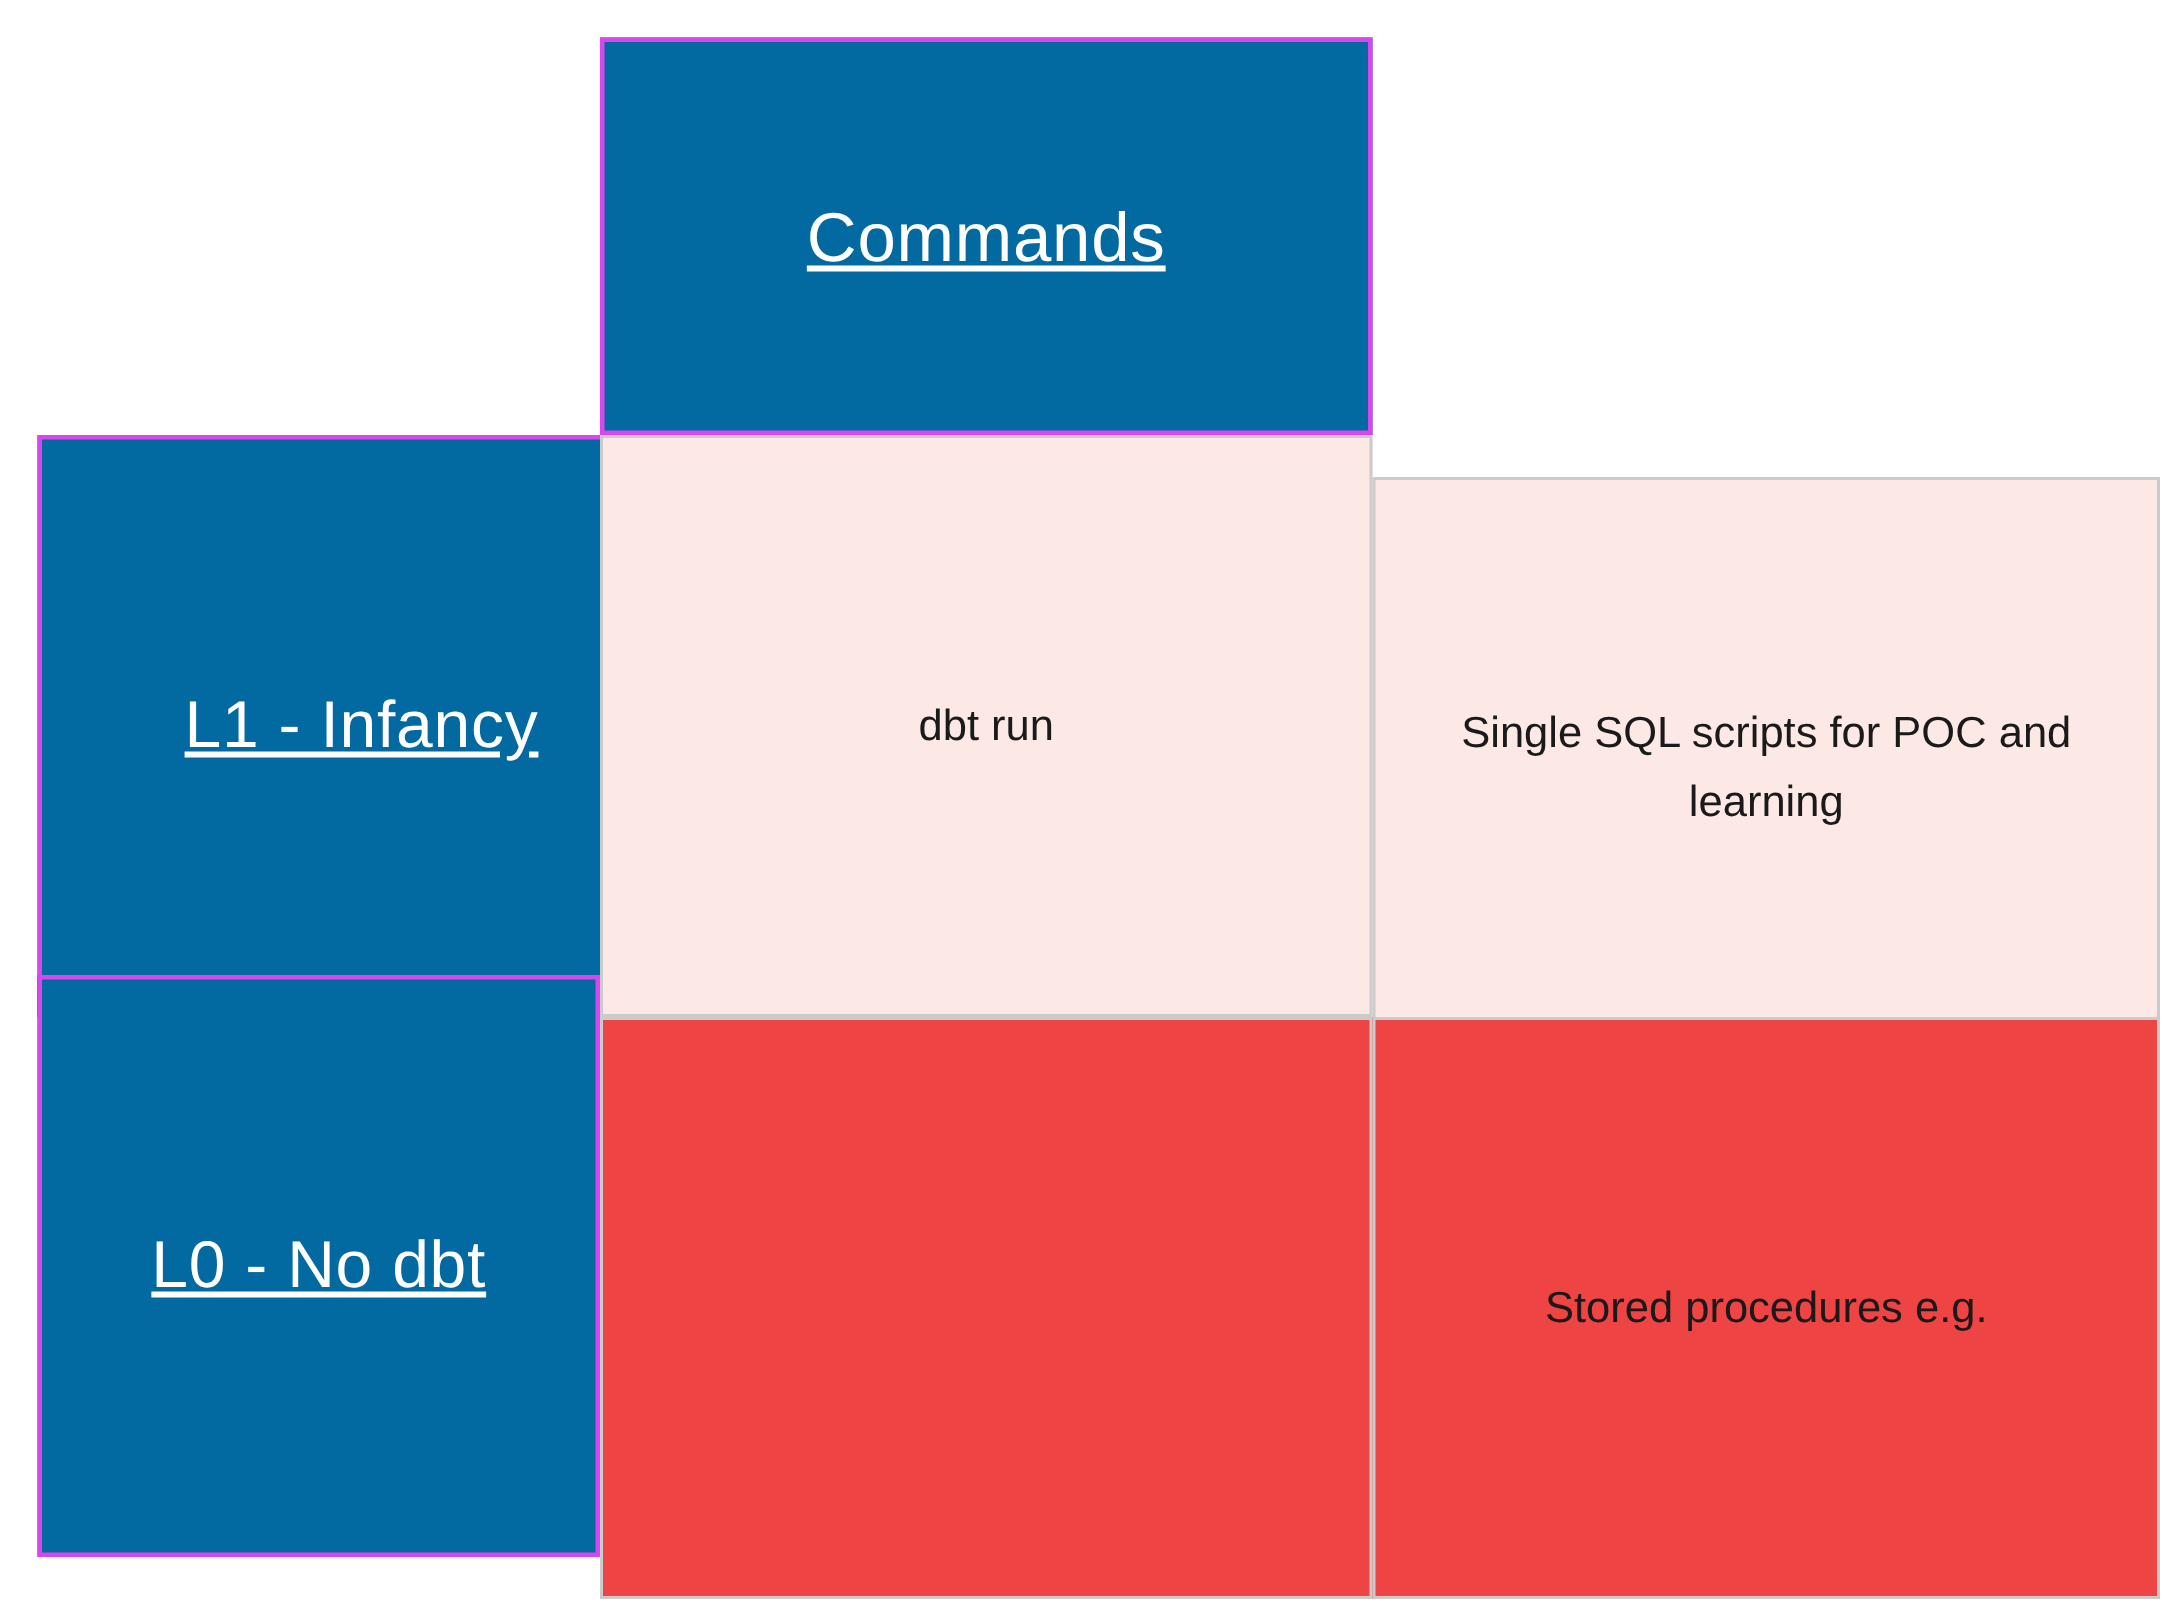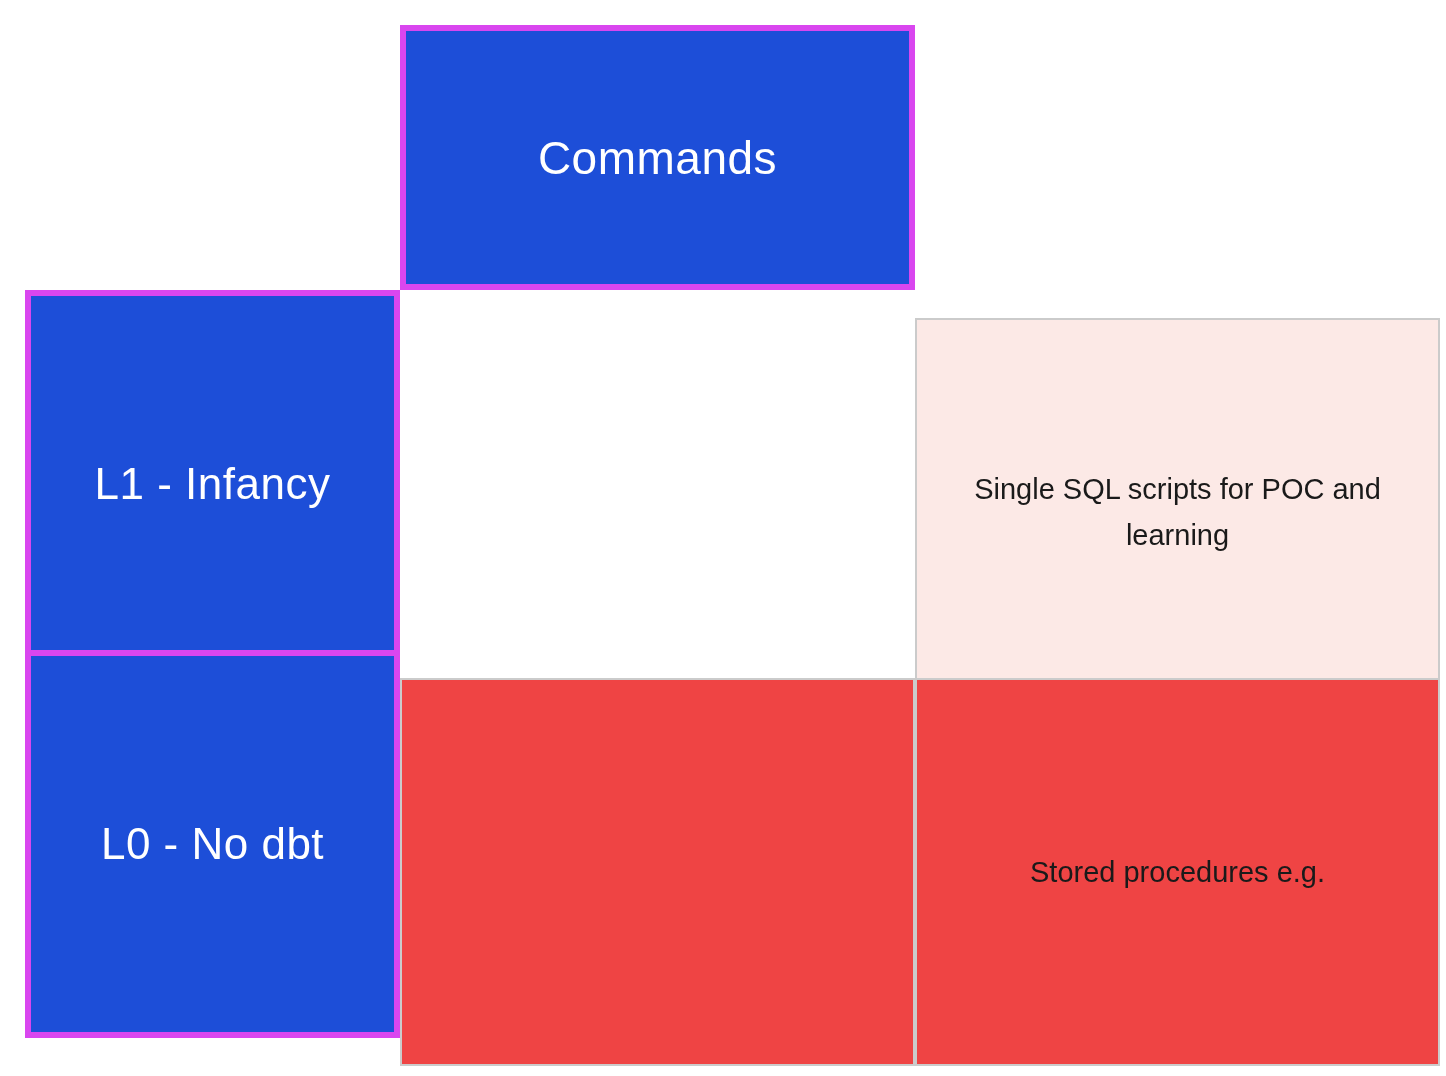--- a/index.html
+++ b/index.html
@@ -17,59 +17,63 @@
   }
   .cell {
     position: absolute;
     box-sizing: border-box;
     display: flex;
     align-items: center;
     justify-content: center;
     text-align: center;
   }
   .teal {
-    background: #1d4ed8;
-    border: 6px solid #d946ef;
+    background: #0369a1;
+    border: 3px solid #d946ef;
     color: #ffffff;
+    text-decoration: underline;
   }
   .light {
     border: 2px solid #cbcbcb;
     color: #1a1a1a;
   }
   .pink { background: #fce9e6; }
   .white { background: #ef4444; }
 
   .col-header-text { font-size: 46px; font-weight: 400; letter-spacing: 0.5px; }
   .row-header-text { font-size: 44px; font-weight: 400; letter-spacing: 0.5px; }
   .body-text { font-size: 29px; line-height: 1.6; padding: 0 40px; }
 
   
   .hdr-commands  { left: 400px; top: 25px;  width: 515px; height: 265px; }
   .hdr-models    { left: 915px; top: 25px;  width: 525px; height: 265px; }
-  .rh-l1         { left: 25px;  top: 290px; width: 375px; height: 388px; }
+  .rh-l1         { left: 25px;  top: 290px; width: 432px; height: 388px; }
   .c-l1-commands { left: 400px; top: 290px; width: 515px; height: 388px; }
   .c-l1-models   { left: 915px; top: 290px; width: 525px; height: 388px; margin-top: 28px; }
   .rh-l0         { left: 25px;  top: 650px; width: 375px; height: 388px; }
   .c-l0-commands { left: 400px; top: 678px; width: 515px; height: 388px; }
   .c-l0-models   { left: 915px; top: 678px; width: 525px; height: 388px; }
 </style>
 </head>
 <body>
 
 <div class="canvas">
 
   <div class="cell teal hdr-commands">
     <span class="col-header-text">Commands</span>
   </div>
 
 
   <div class="cell teal rh-l1">
     <span class="row-header-text">L1 - Infancy</span>
   </div>
 
+  <div class="cell light pink c-l1-commands">
+    <span class="body-text">dbt run</span>
+  </div>
 
   <div class="cell light pink c-l1-models">
     <span class="body-text">Single SQL scripts for POC and learning</span>
   </div>
 
   <div class="cell teal rh-l0">
     <span class="row-header-text">L0 - No dbt</span>
   </div>
 
   <div class="cell light white c-l0-commands">

